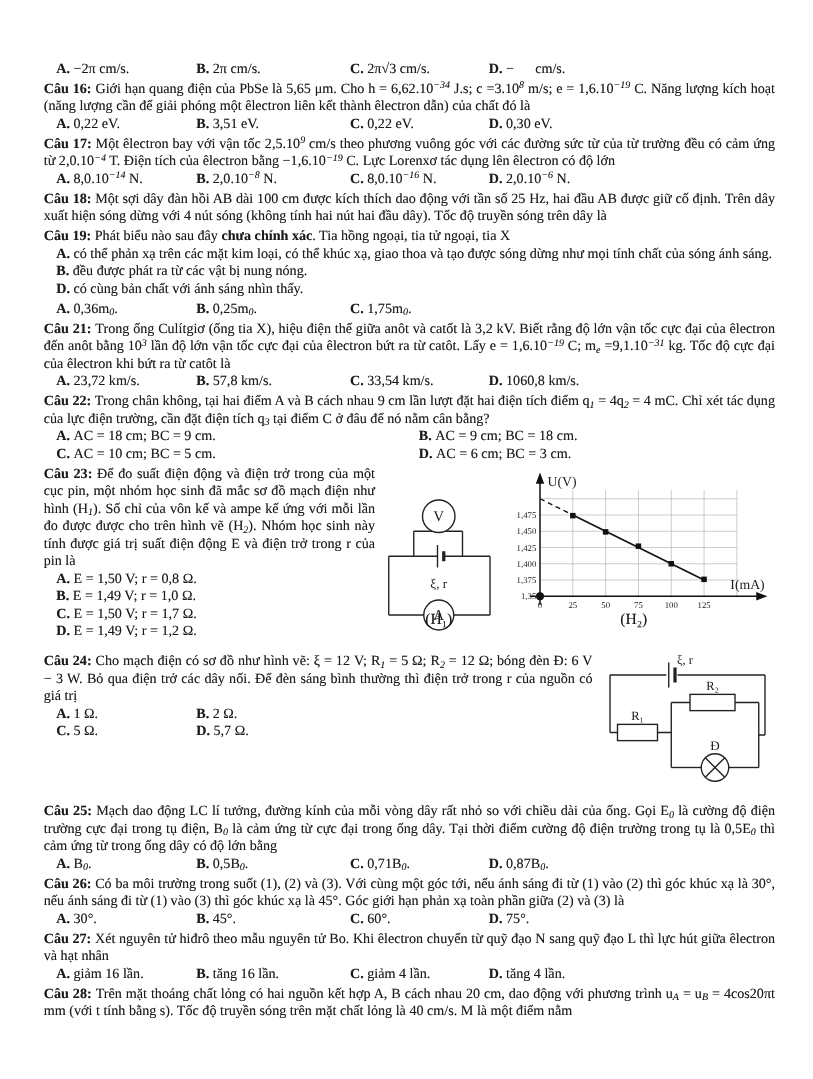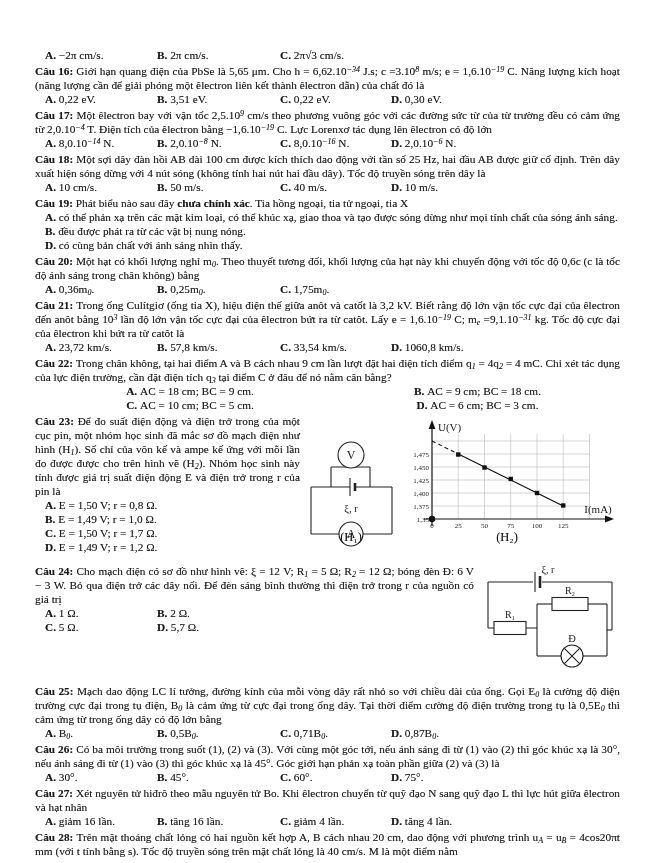--- a/index.html
+++ b/index.html
@@ -11,21 +11,21 @@
   }
   #doc{padding:30px 30px 0 35px;margin-top:16px;}
   .q{margin-top:2px;}
   .qtext{text-align:justify;}
   .b{font-weight:bold;}
   sup,sub{font-size:8px;line-height:0;font-style:italic;}
   sup{vertical-align:3.5px;}
   sub{vertical-align:-2px;}
   .opts{padding-left:10px;}
   .opts.row4{display:grid;grid-template-columns:112px 123px 111px 1fr;}
-  .opts.cols2{display:grid;grid-template-columns:290px 1fr;text-align:center;}
+  .opts.cols2{display:grid;grid-template-columns:290px 1fr;}
   .opts.cols2n{display:grid;grid-template-columns:112px 1fr;}
   .opts.list{display:block;padding-left:0;}
   .opts.list .opt{display:block;text-indent:10px;text-align:justify;}
   .clr{clear:right;}
   
   #fig-h{float:right;width:316px;height:150px;position:relative;margin-left:4px;}
   #h1-circuit{position:absolute;left:2px;top:20px;}
   #h2-plot-svg{position:absolute;right:0;top:0;}
   .figcap{position:absolute;width:90px;text-align:center;font-size:12.5px;top:116px;}
   #cap-h1{left:2px;}
@@ -36,20 +36,21 @@
 </head>
 <body>
 
 <div id="doc">
   <div id="questions">
       <div class="q">
         <div class="opts row4">
           <div class="opt"><span class="b">A. </span><span>−2π cm/s.</span></div>
           <div class="opt"><span class="b">B. </span><span>2π cm/s.</span></div>
           <div class="opt"><span class="b">C. </span><span>2π√3 cm/s.</span></div>
+          <div class="opt"><span class="b">D. </span><span>−&nbsp;&nbsp;&nbsp;&nbsp;&nbsp; cm/s.</span></div>
         </div>
       </div>
       <div class="q">
         <div class="qtext"><span class="b">Câu 16: </span><span>Giới hạn quang điện của PbSe là 5,65 μm. Cho h = 6,62.10</span><sup>−34</sup><span> J.s; c =3.10</span><sup>8</sup><span> m/s; e = 1,6.10</span><sup>−19</sup><span> C. Năng lượng kích hoạt (năng lượng cần để giải phóng một êlectron liên kết thành êlectron dẫn) của chất đó là</span></div>
         <div class="opts row4">
           <div class="opt"><span class="b">A. </span><span>0,22 eV.</span></div>
           <div class="opt"><span class="b">B. </span><span>3,51 eV.</span></div>
           <div class="opt"><span class="b">C. </span><span>0,22 eV.</span></div>
           <div class="opt"><span class="b">D. </span><span>0,30 eV.</span></div>
         </div>
@@ -58,37 +59,30 @@
         <div class="qtext"><span class="b">Câu 17: </span><span>Một êlectron bay với vận tốc 2,5.10</span><sup>9</sup><span> cm/s theo phương vuông góc với các đường sức từ của từ trường đều có cảm ứng từ 2,0.10</span><sup>−4</sup><span> T. Điện tích của êlectron bằng −1,6.10</span><sup>−19</sup><span> C. Lực Lorenxơ tác dụng lên êlectron có độ lớn</span></div>
         <div class="opts row4">
           <div class="opt"><span class="b">A. </span><span>8,0.10</span><sup>−14</sup><span> N.</span></div>
           <div class="opt"><span class="b">B. </span><span>2,0.10</span><sup>−8</sup><span> N.</span></div>
           <div class="opt"><span class="b">C. </span><span>8,0.10</span><sup>−16</sup><span> N.</span></div>
           <div class="opt"><span class="b">D. </span><span>2,0.10</span><sup>−6</sup><span> N.</span></div>
         </div>
       </div>
       <div class="q">
         <div class="qtext"><span class="b">Câu 18: </span><span>Một sợi dây đàn hồi AB dài 100 cm được kích thích dao động với tần số 25 Hz, hai đầu AB được giữ cố định. Trên dây xuất hiện sóng dừng với 4 nút sóng (không tính hai nút hai đầu dây). Tốc độ truyền sóng trên dây là</span></div>
-        <div class="opts row4">
-          <div class="opt"><span class="b">A. </span><span>10 cm/s.</span></div>
-          <div class="opt"><span class="b">B. </span><span>50 m/s.</span></div>
-          <div class="opt"><span class="b">C. </span><span>40 m/s.</span></div>
-          <div class="opt"><span class="b">D. </span><span>10 m/s.</span></div>
-        </div>
       </div>
       <div class="q">
         <div class="qtext"><span class="b">Câu 19: </span><span>Phát biểu nào sau đây </span><span class="b">chưa chính xác</span><span>. Tia hồng ngoại, tia tử ngoại, tia X</span></div>
         <div class="opts list">
           <div class="opt"><span class="b">A. </span><span>có thể phản xạ trên các mặt kim loại, có thể khúc xạ, giao thoa và tạo được sóng dừng như mọi tính chất của sóng ánh sáng.</span></div>
           <div class="opt"><span class="b">B. </span><span>đều được phát ra từ các vật bị nung nóng.</span></div>
           <div class="opt"><span class="b">D. </span><span>có cùng bản chất với ánh sáng nhìn thấy.</span></div>
         </div>
       </div>
       <div class="q">
-        <div class="qtext"><span class="b">Câu 20: </span><span>Một hạt có khối lượng nghỉ m</span><sub>0</sub><span>. Theo thuyết tương đối, khối lượng của hạt này khi chuyển động với tốc độ 0,6c (c là tốc độ ánh sáng trong chân không) bằng</span></div>
         <div class="opts row4">
           <div class="opt"><span class="b">A. </span><span>0,36m</span><sub>0</sub><span>.</span></div>
           <div class="opt"><span class="b">B. </span><span>0,25m</span><sub>0</sub><span>.</span></div>
           <div class="opt"><span class="b">C. </span><span>1,75m</span><sub>0</sub><span>.</span></div>
         </div>
       </div>
       <div class="q">
         <div class="qtext"><span class="b">Câu 21: </span><span>Trong ống Culítgiơ (ống tia X), hiệu điện thế giữa anôt và catốt là 3,2 kV. Biết rằng độ lớn vận tốc cực đại của êlectron đến anôt bằng 10</span><sup>3</sup><span> lần độ lớn vận tốc cực đại của êlectron bứt ra từ catôt. Lấy e = 1,6.10</span><sup>−19</sup><span> C; m</span><sub>e</sub><span> =9,1.10</span><sup>−31</sup><span> kg. Tốc độ cực đại của êlectron khi bứt ra từ catôt là</span></div>
         <div class="opts row4">
           <div class="opt"><span class="b">A. </span><span>23,72 km/s.</span></div>

